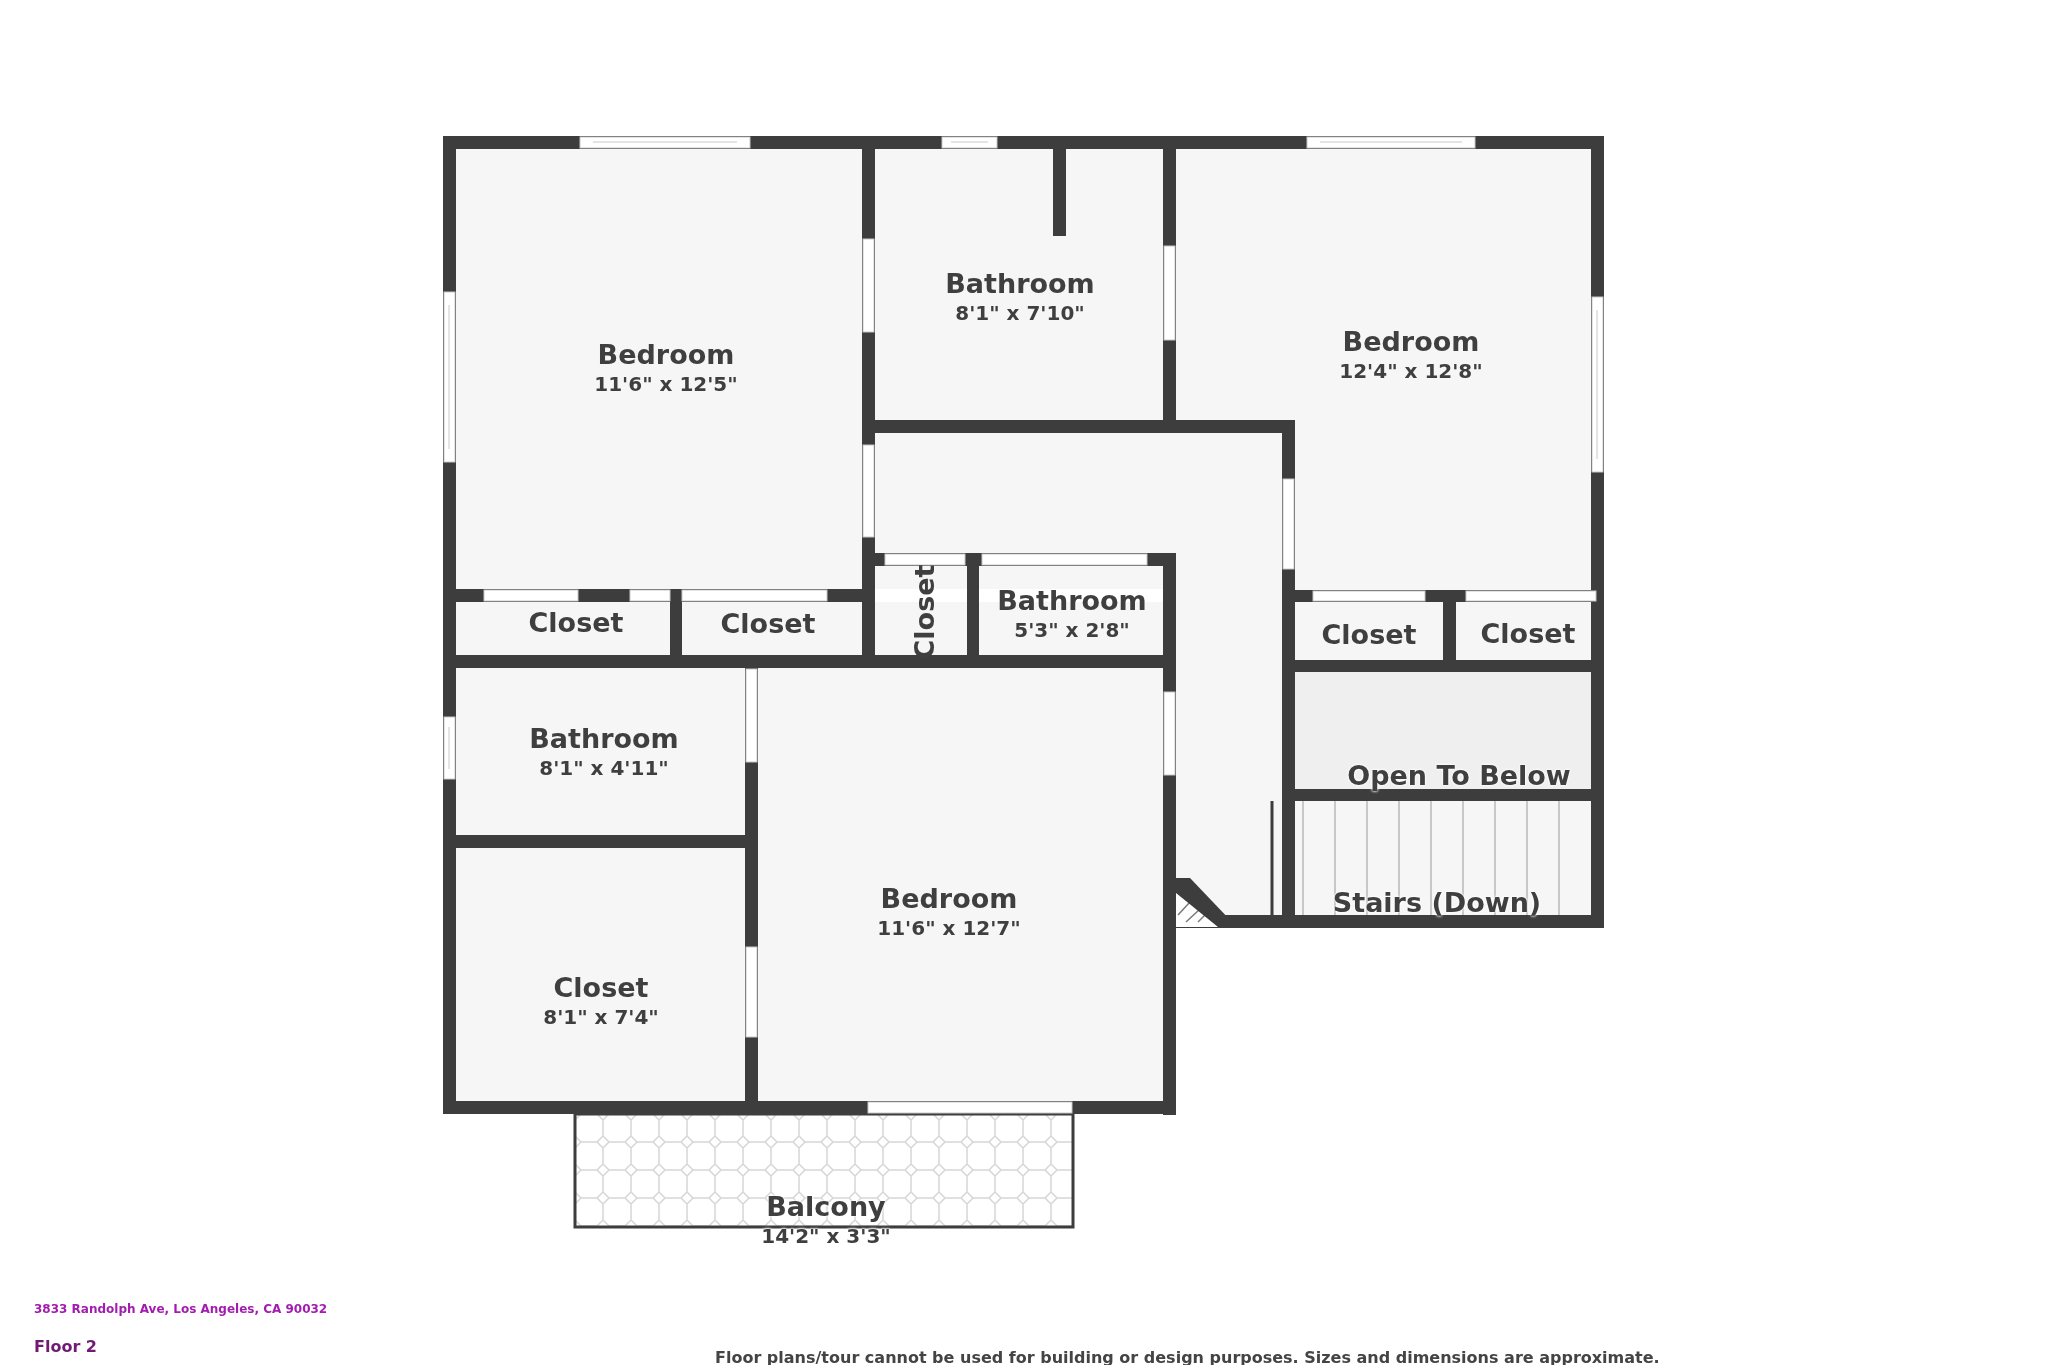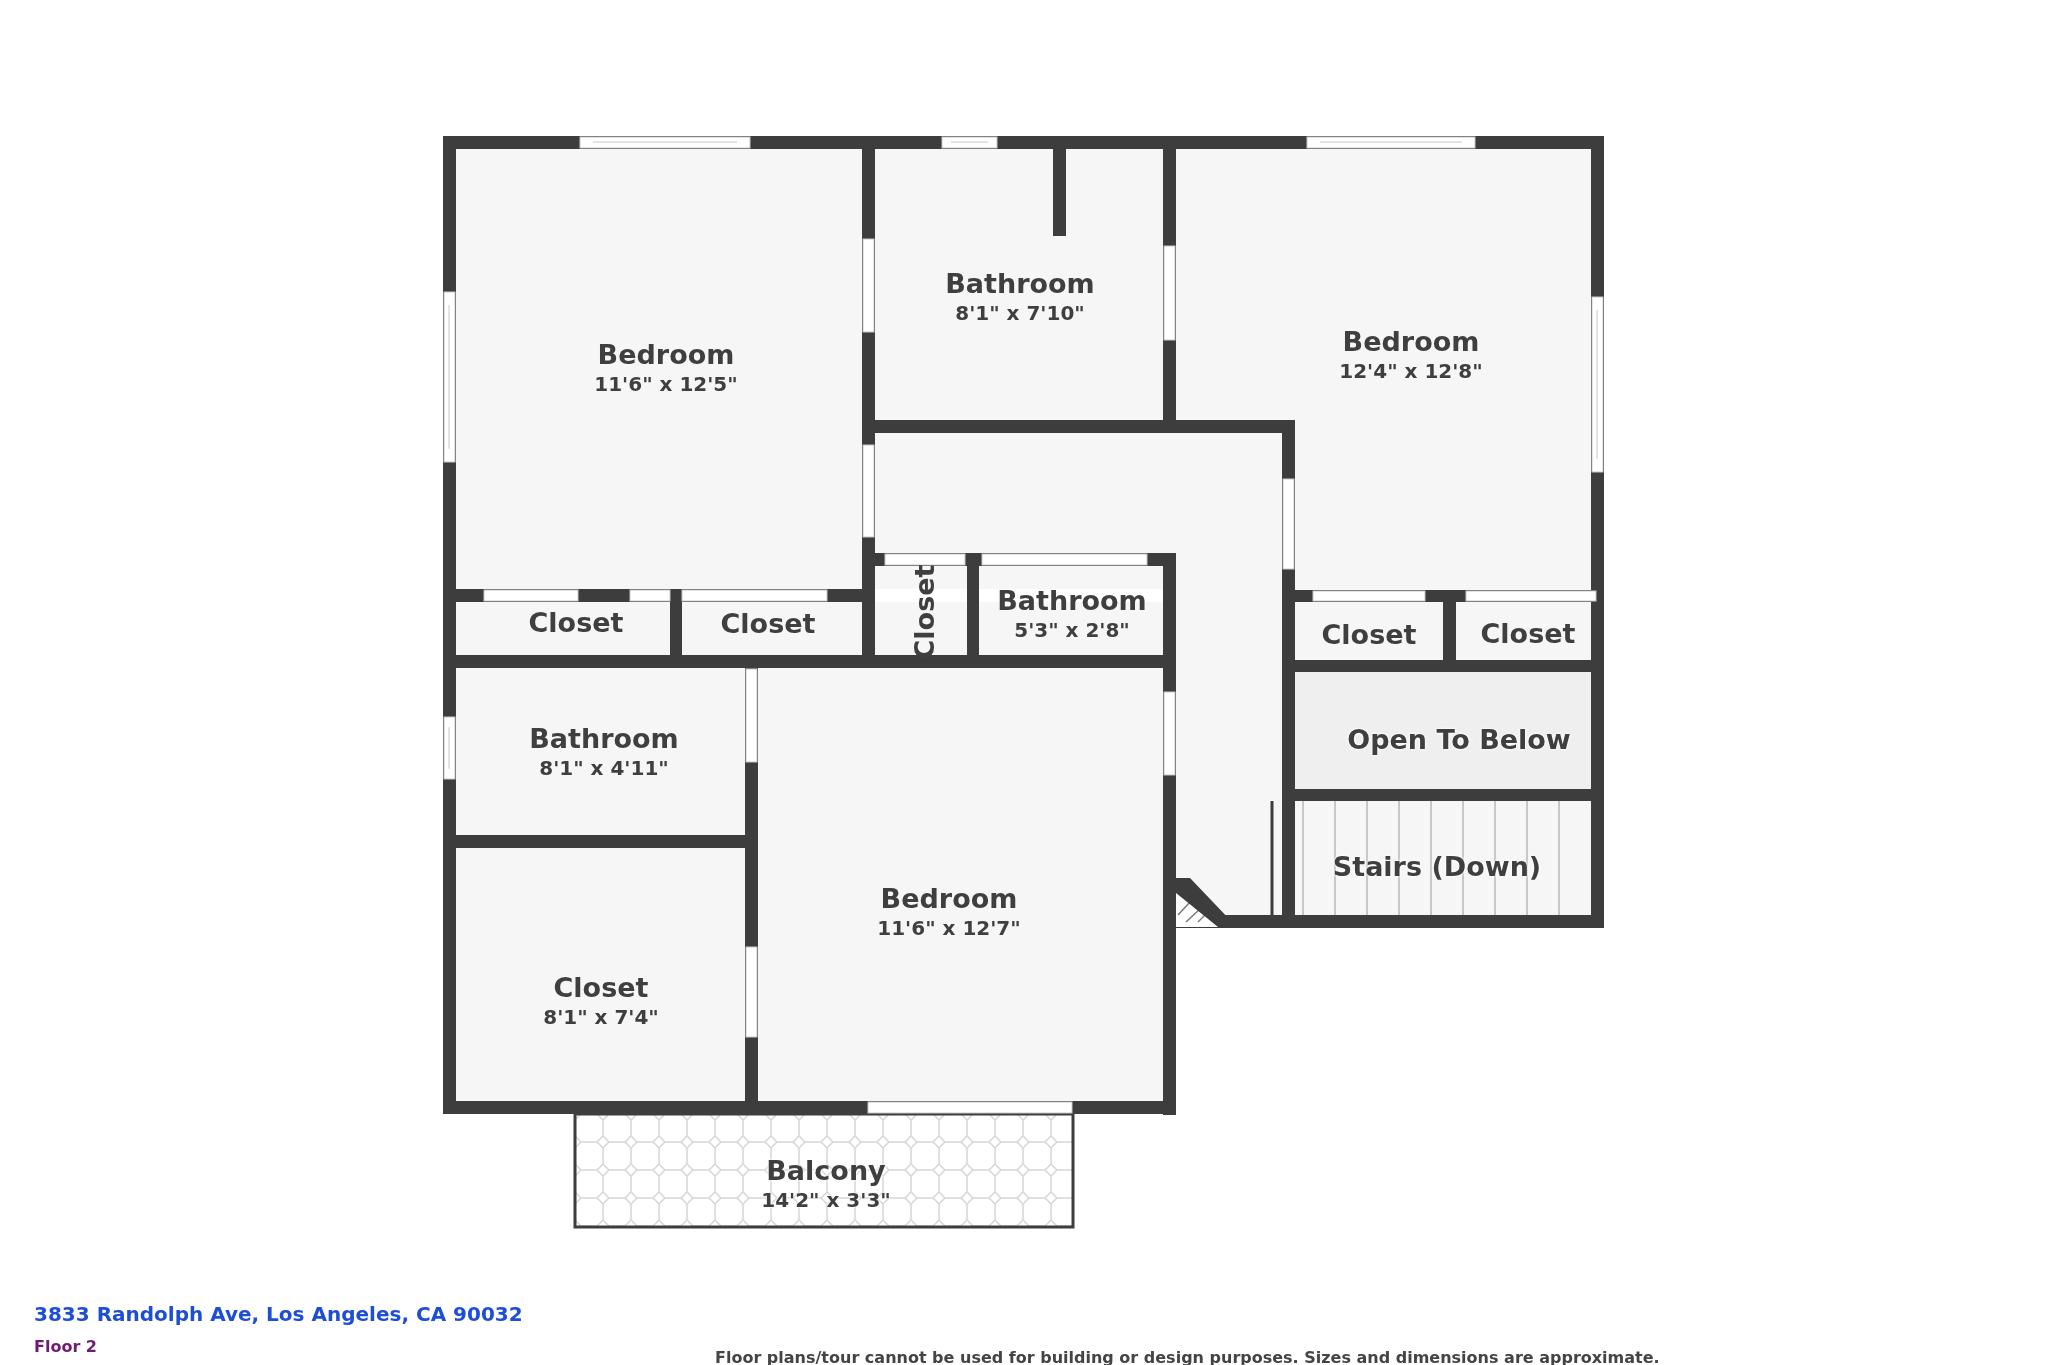--- a/index.html
+++ b/index.html
@@ -2,24 +2,24 @@
 <html><head>
 <meta charset="utf-8">
 <style>
   html, body { margin:0; padding:0; background:#ffffff; }
   body { width:2048px; height:1365px; position:relative; overflow:hidden; font-family:"DejaVu Sans", "Liberation Sans", sans-serif; }
   #plan { position:absolute; left:0; top:0; width:2048px; height:1365px; }
   .label { position:absolute; transform:translate(-50%, -50%); text-align:center; color:#3f3f3f; white-space:nowrap; pointer-events:none; }
   .label .name { font-weight:bold; font-size:27px; line-height:32px; display:block; }
   .label .dims { font-weight:bold; font-size:20px; line-height:26px; display:block; }
   .rot { transform:translate(-50%, -50%) rotate(-90deg); }
-  .footer-addr { position:absolute; left:34px; top:1302px; font-size:20px; font-weight:bold; color:#1d4ed8; }
+  .footer-addr { position:absolute; left:34px; top:1302px; font-size:12px; font-weight:bold; color:#a21caf; }
   .footer-floor { position:absolute; left:34px; top:1337px; font-size:16px; font-weight:bold; color:#701a75; }
   .footer-disc { position:absolute; left:715px; top:1348px; font-size:16px; font-weight:bold; color:#444; }
-  .halo { text-shadow: 0 0 3px #fff, 0 0 3px #fff; }
+  .halo { text-shadow: 0 0 3px #fff, 0 0 3px #fff; margin-top: 36px; }
 </style>
 </head>
 <body>
 
 <svg id="plan" width="2048" height="1365" viewBox="0 0 2048 1365" xmlns="http://www.w3.org/2000/svg">
   <defs>
     <pattern id="tile" x="575" y="1114" width="28" height="28" patternUnits="userSpaceOnUse">
       <rect width="28" height="28" fill="#ffffff"></rect>
       <path d="M6 0 L22 0 L28 6 L28 22 L22 28 L6 28 L0 22 L0 6 Z" fill="#ffffff" stroke="#d6d6d6" stroke-width="1.5"></path>
     </pattern>

